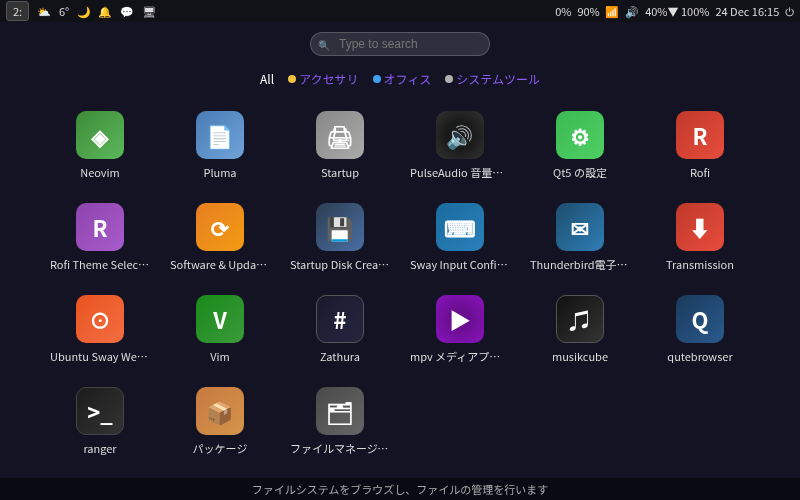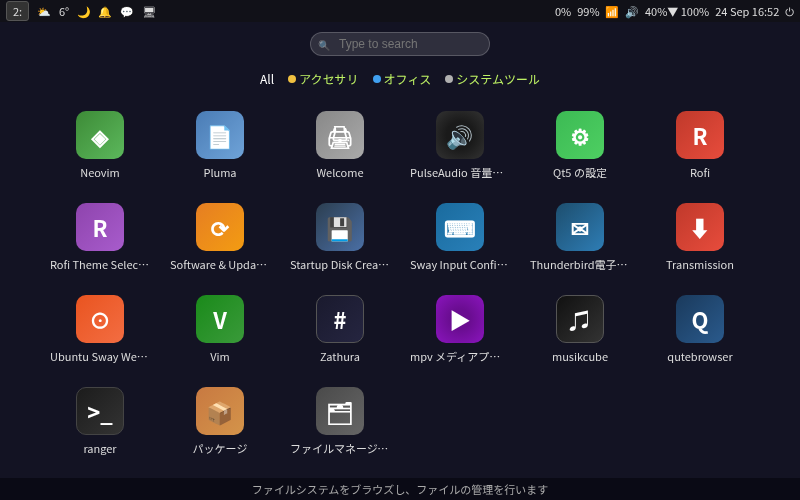--- a/index.html
+++ b/index.html
@@ -78,21 +78,21 @@
 
     
     #categories {
       display: flex;
       align-items: center;
       gap: 6px;
       margin-bottom: 14px;
       font-size: 12px;
     }
     .cat-item {
-      color: #bef264;
+      color: #8b5cf6;
       cursor: pointer;
       padding: 2px 4px;
       display: flex;
       align-items: center;
       gap: 3px;
     }
     .cat-item.active { color: #fff; }
     .cat-dot {
       width: 8px; height: 8px;
       border-radius: 50%;
@@ -187,25 +187,25 @@
     <span class="workspace-badge">2:</span>
     <span class="sys-icon">⛅</span>
     <span>6°</span>
     <span>🌙</span>
     <span>🔔</span>
     <span>💬</span>
     <span>🖥</span>
   </div>
   <div class="topbar-right">
     <span>0%</span>
-    <span>99%</span>
+    <span>90%</span>
     <span>📶</span>
     <span>🔊</span>
     <span>40%▼ 100%</span>
-    <span>24 Sep 16:52</span>
+    <span>24 Dec 16:15</span>
     <span>⏻</span>
   </div>
 </div>
 
 <div id="launcher">
 
   <div id="search-bar">
     <div class="search-wrap">
       <input type="text" placeholder="Type to search" style="">
     </div>
@@ -231,21 +231,21 @@
       <div class="app-item">
         <div class="app-icon icon-neovim" style="color: rgb(255, 255, 255); font-weight: bold; font-size: 22px;">◈</div>
         <div class="app-label">Neovim</div>
       </div>
       <div class="app-item">
         <div class="app-icon icon-pluma" style="color: rgb(255, 255, 255); font-weight: bold; font-size: 22px;">📄</div>
         <div class="app-label">Pluma</div>
       </div>
       <div class="app-item">
         <div class="app-icon icon-printers" style="color: rgb(255, 255, 255); font-weight: bold; font-size: 22px;">🖨</div>
-        <div class="app-label">Welcome</div>
+        <div class="app-label">Startup</div>
       </div>
       <div class="app-item">
         <div class="app-icon icon-pulseaudio" style="color: rgb(255, 255, 255); font-weight: bold; font-size: 22px;">🔊</div>
         <div class="app-label">PulseAudio 音量調節…</div>
       </div>
       <div class="app-item">
         <div class="app-icon icon-qt5" style="color: rgb(255, 255, 255); font-weight: bold; font-size: 22px;">⚙</div>
         <div class="app-label">Qt5 の設定</div>
       </div>
       <div class="app-item">

